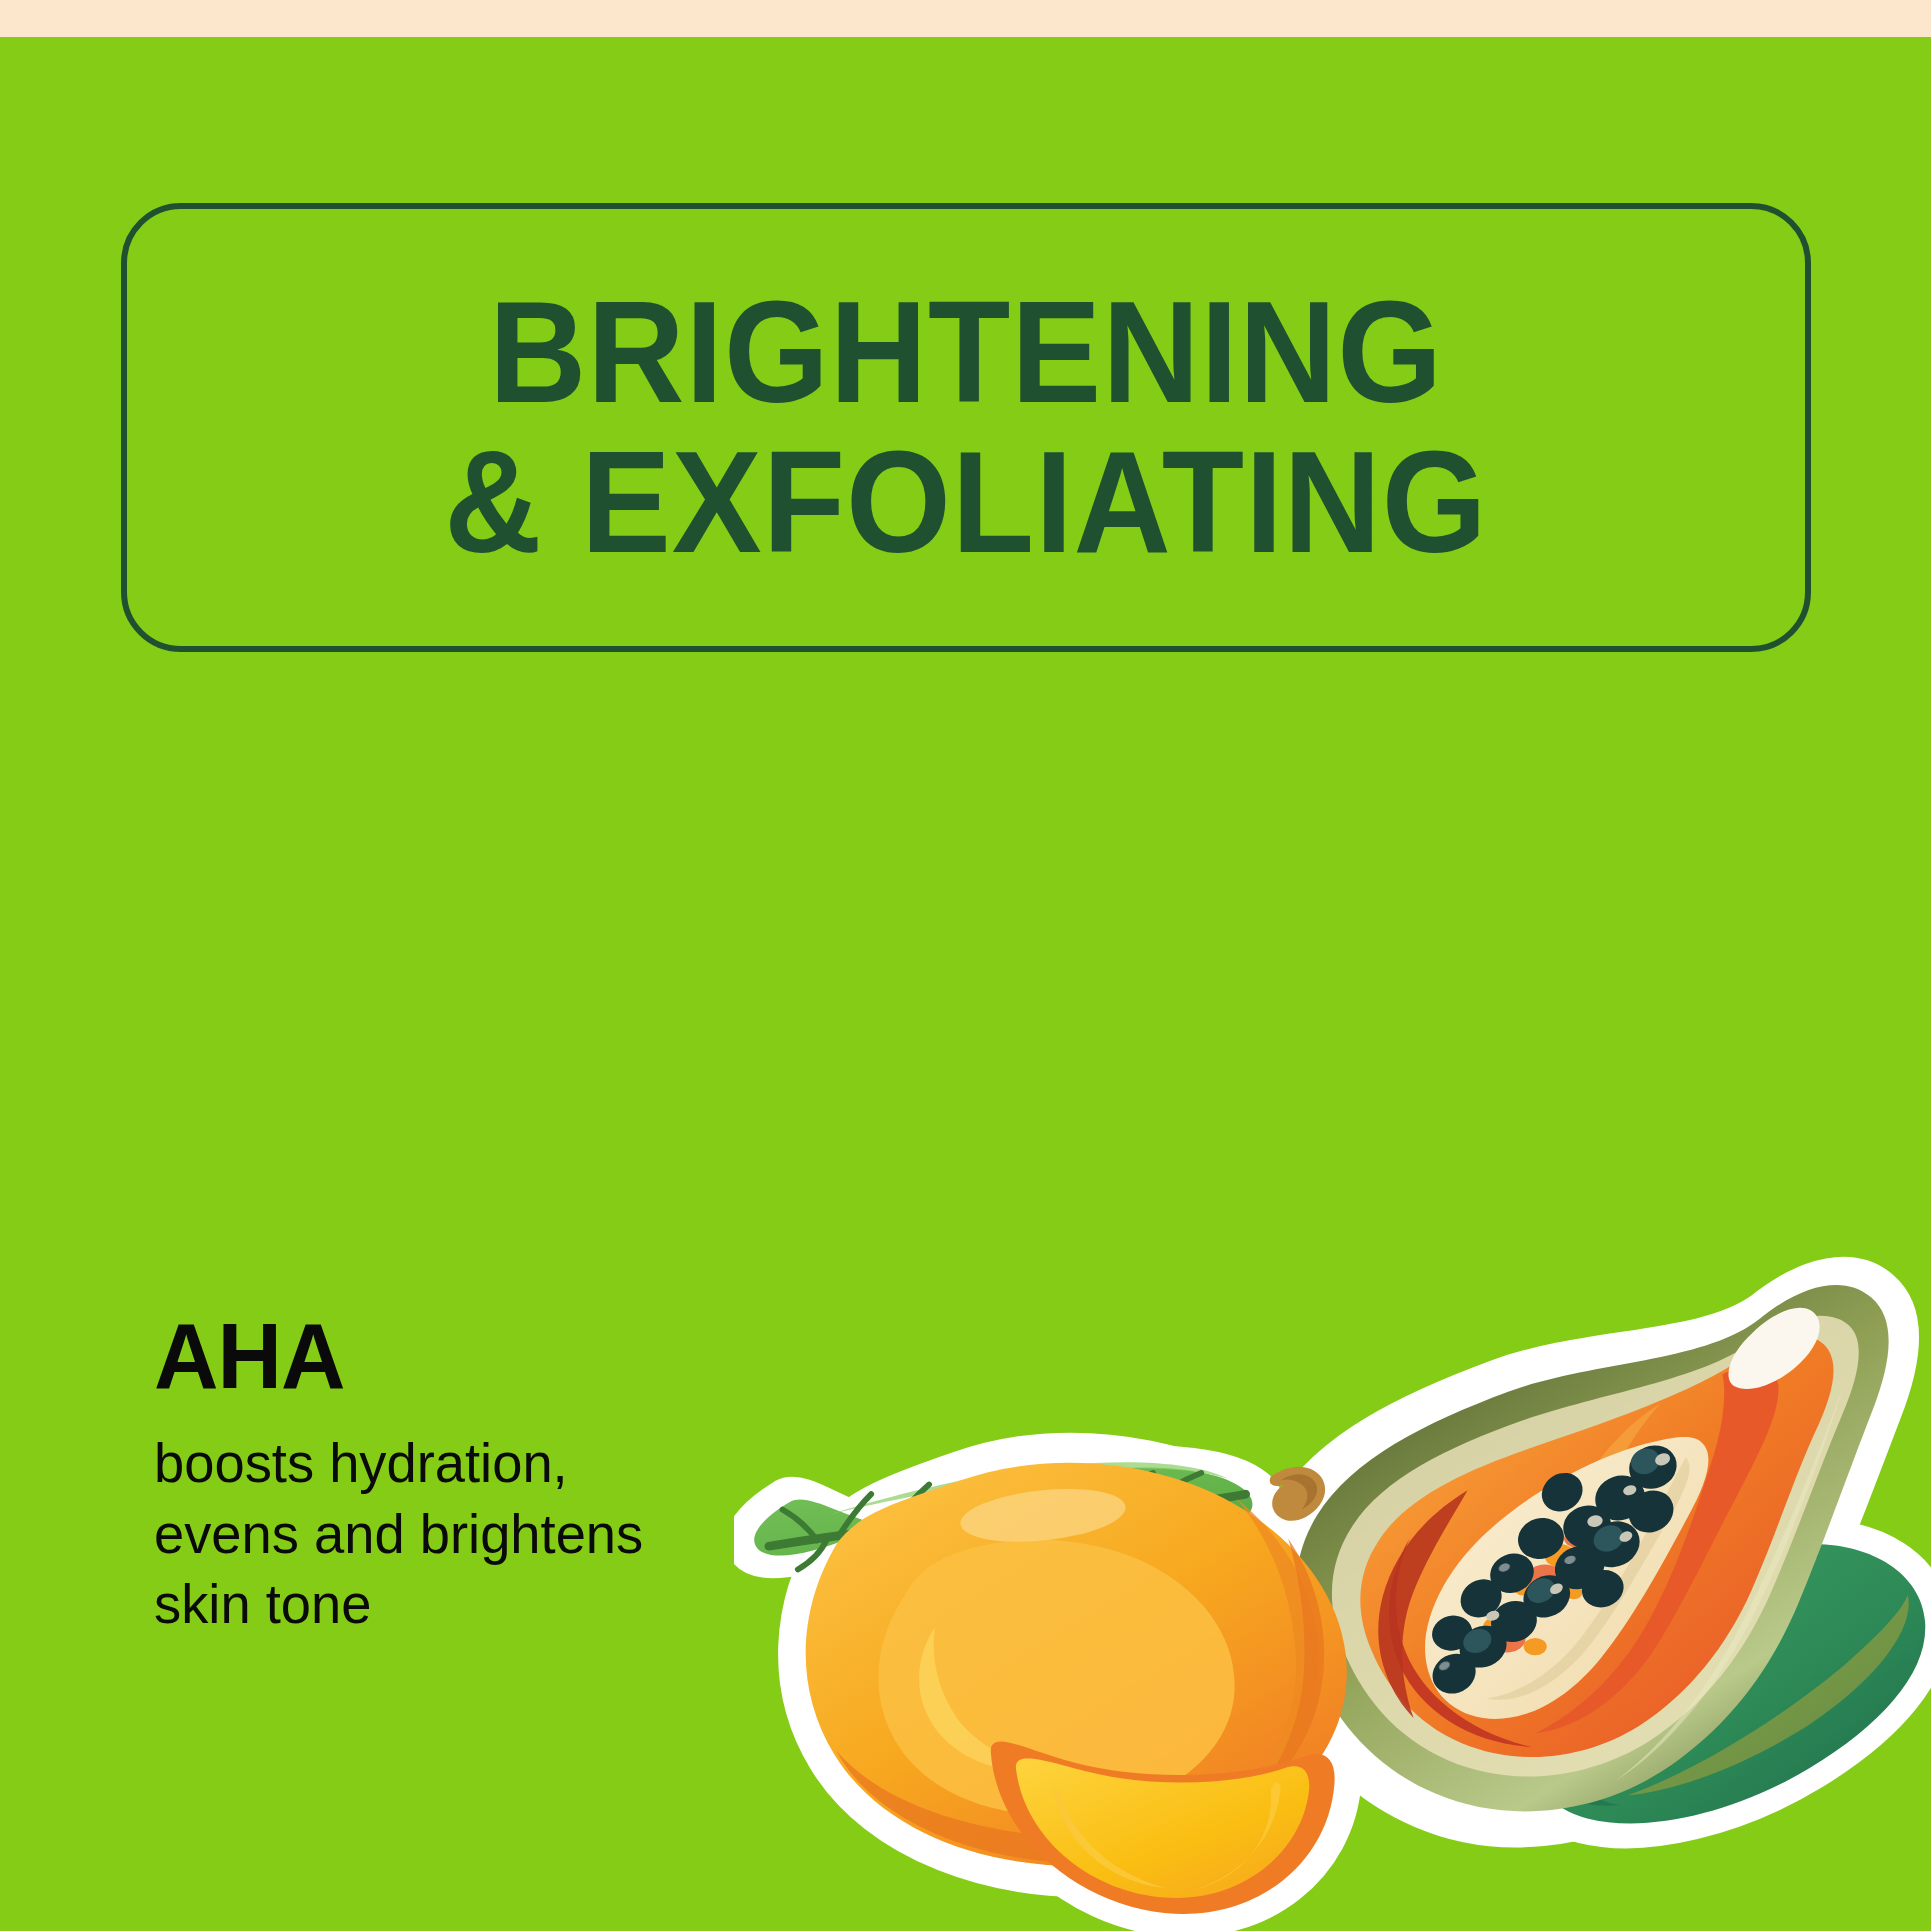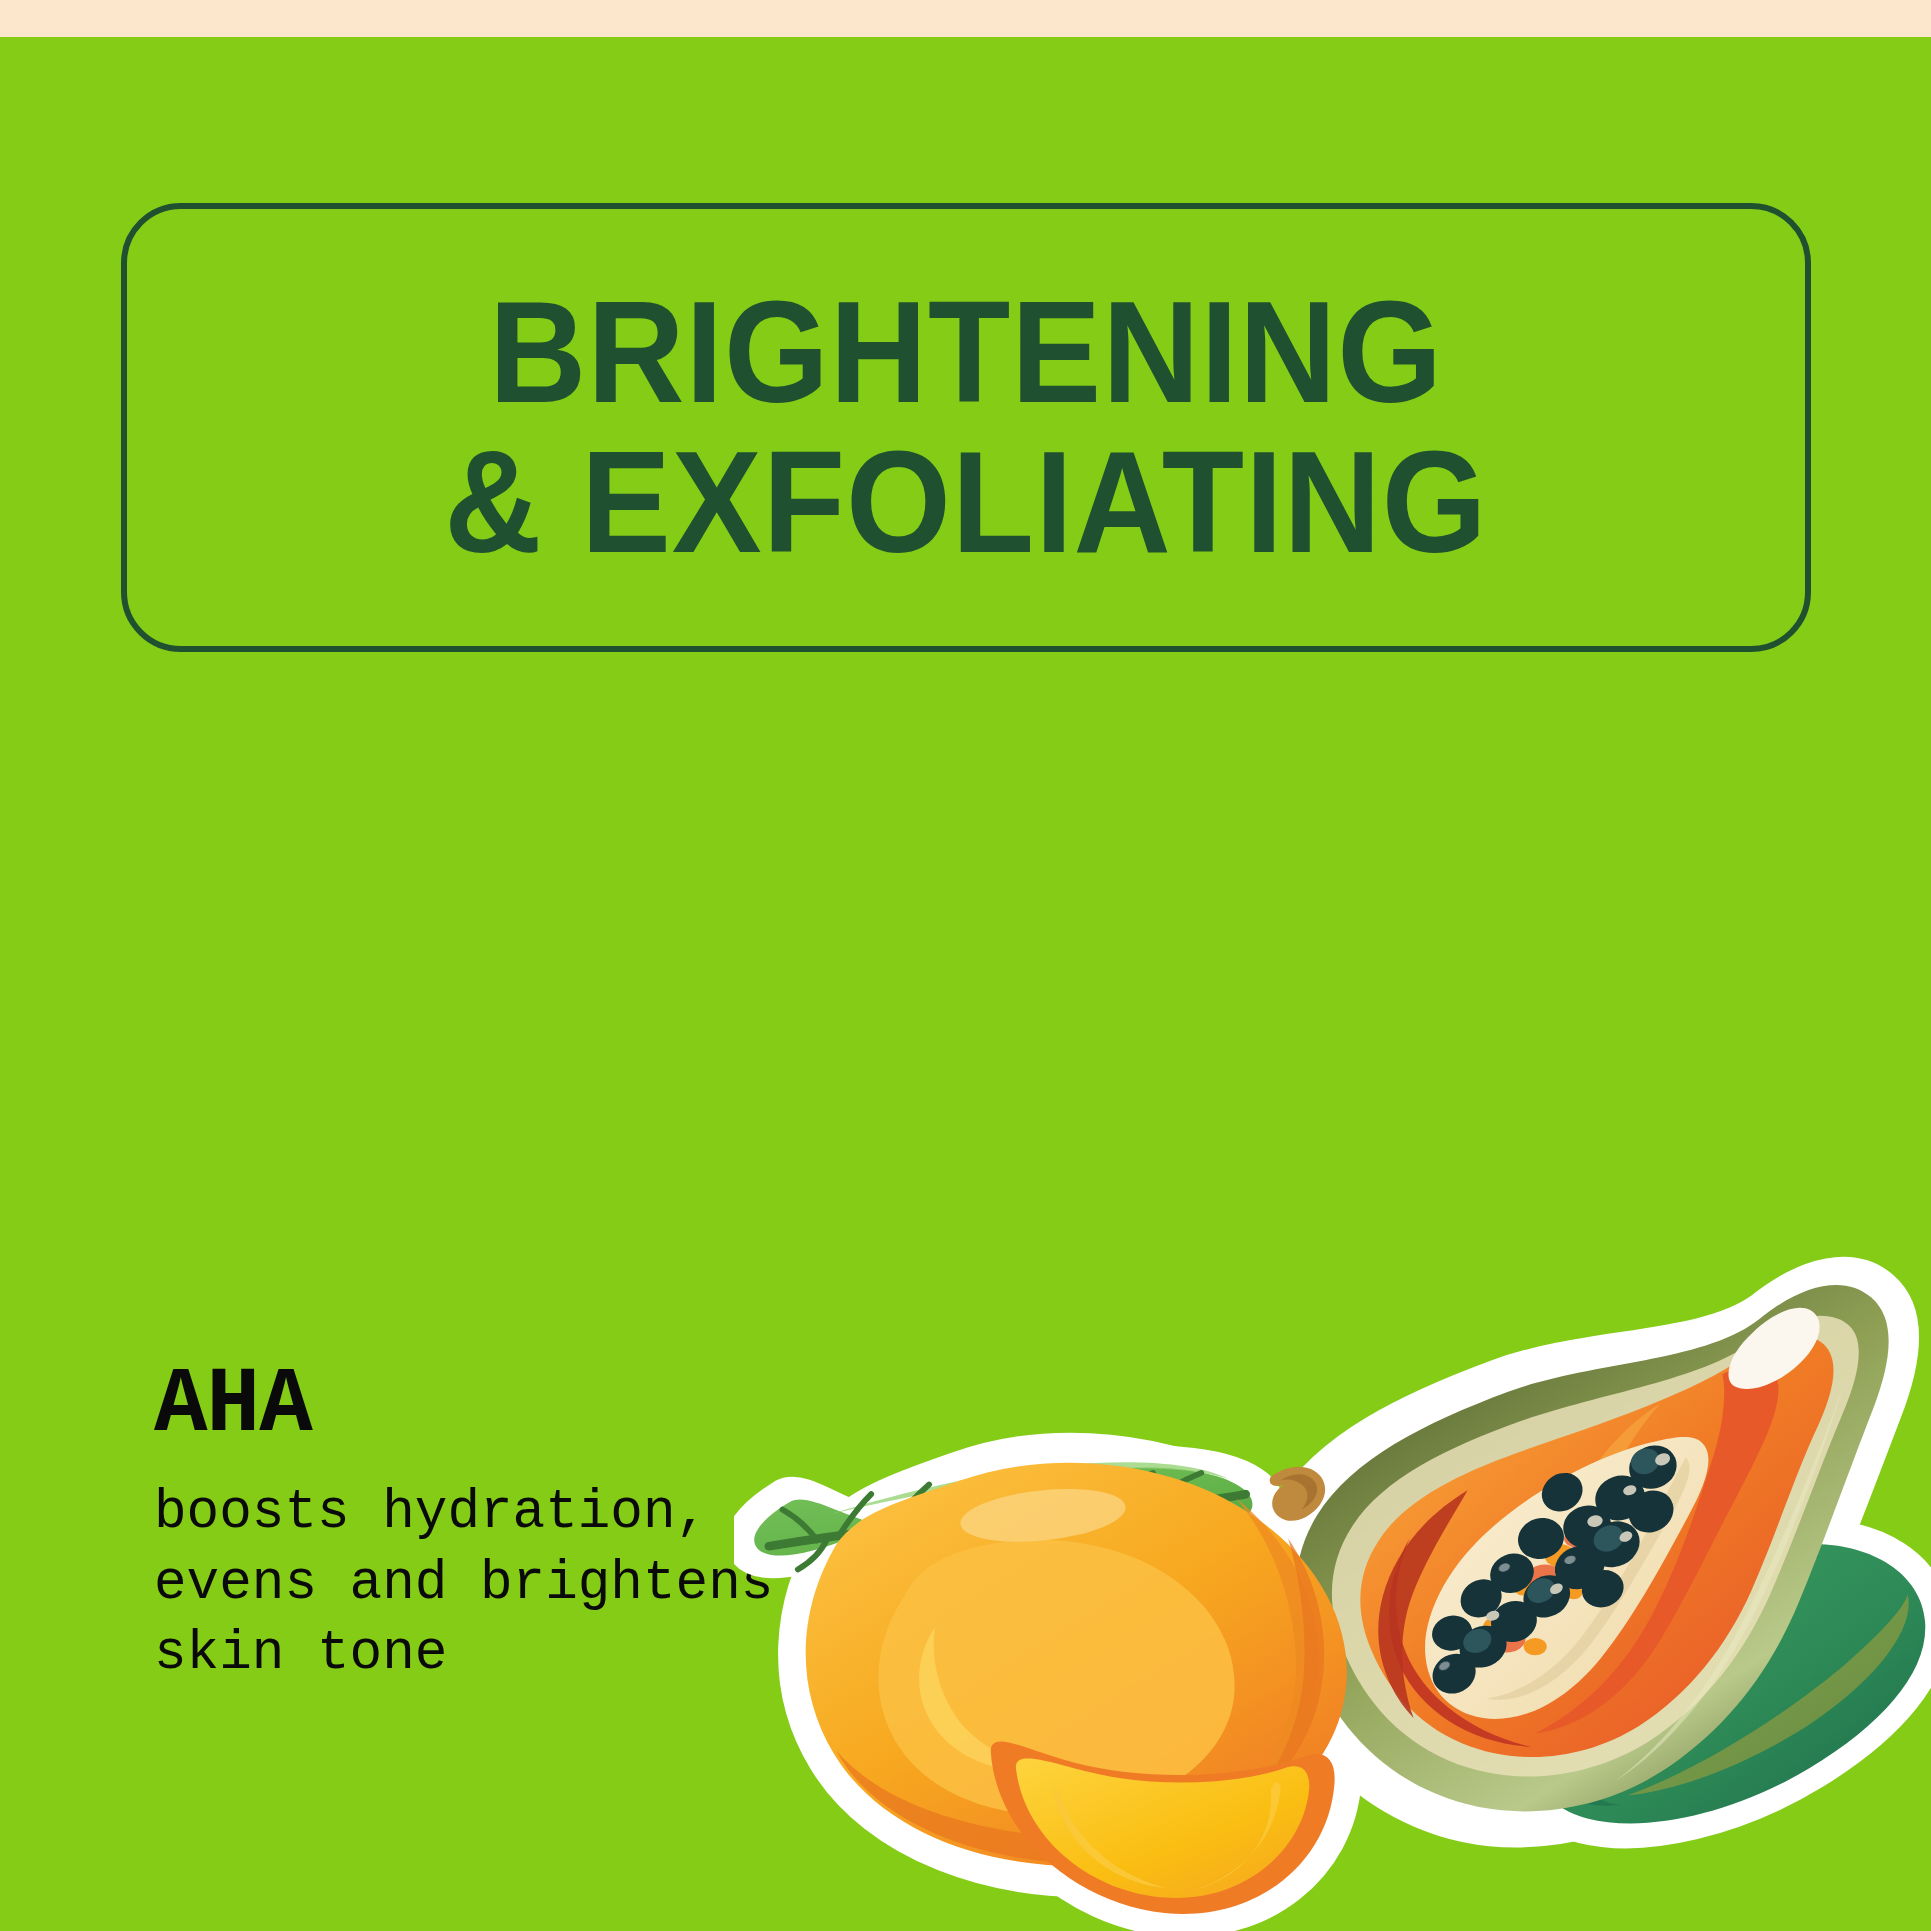--- a/index.html
+++ b/index.html
@@ -47,21 +47,21 @@
     transform: scaleX(0.93);
     white-space: nowrap;
   }
 
   
   .feature {
     position: absolute;
     left: 154px;
   }
   .feature-1 { top: 792px; width: 1081px; }
-  .feature-2 { top: 1322px; width: 657px; font-family: Liberation Mono, monospace; }
+  .feature-2 { top: 1273px; width: 657px; }
 
   .feature-title {
     color: #0A0A0A;
     font-weight: bold;
     font-size: 93px;
     line-height: 1.0;
     letter-spacing: -1px;
     margin: 0 0 25px 0;
     transform: scaleX(0.96);
     transform-origin: left center;

